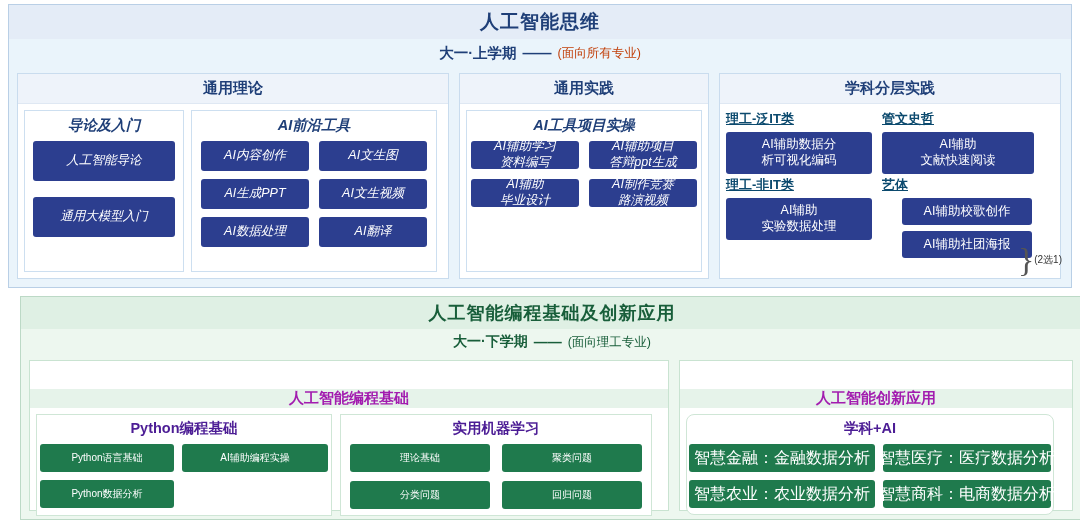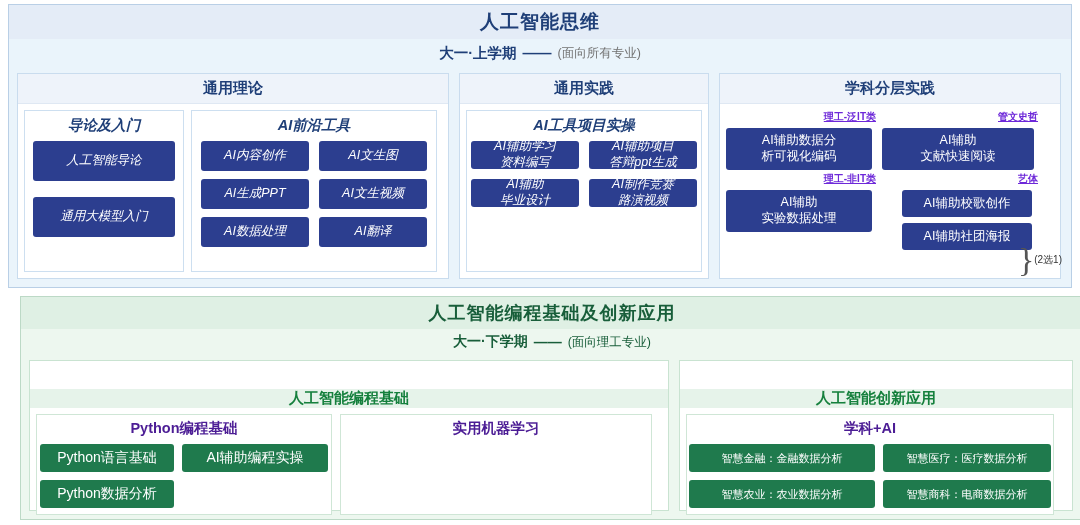--- a/index.html
+++ b/index.html
@@ -33,21 +33,21 @@
   }
   .blue-sub {
     height: 28px;
     background: #eaf4fb;
     color: #1f3f78;
     display: flex; align-items: center; justify-content: center;
     font-size: 14.5px;
     font-weight: bold;
   }
   .blue-sub .dash { margin: 0 6px; font-weight: bold; }
-  .blue-sub .small { font-size: 12.5px; font-weight: normal; color: #737373; }
+  .blue-sub .small { font-size: 12.5px; font-weight: normal; color: #c2410c; }
 
   .blue-body {
     position: absolute;
     left: 0; top: 62px; right: 0; bottom: 0;
     background: #eaf4fb;
     padding: 6px 8px 8px 8px;
     display: flex;
     gap: 10px;
   }
   .col {
@@ -135,25 +135,25 @@
     flex: 1;
     display: flex;
     padding: 4px 6px 6px 6px;
     gap: 6px;
     position: relative;
   }
   .disc-col { display: flex; flex-direction: column; }
   .disc-left { width: 150px; }
   .disc-right { width: 156px; }
   .disc-label {
-    color: #6d28d9;
-    font-weight: bold;
-    font-size: 10px;
+    color: #0c4a6e;
+    font-weight: bold;
+    font-size: 13px;
     text-decoration: underline;
-    text-align: right;
+    text-align: left;
     margin: 2px 0 4px 0;
     white-space: nowrap;
   }
   .disc-left .chip { width: 146px; height: 42px; }
   .disc-right .chip.wide { width: 152px; height: 42px; }
   .disc-right .chip.narrow { width: 130px; height: 27px; }
   .disc-right .pair { display: flex; flex-direction: column; gap: 6px; padding-left: 20px; }
   .brace {
     position: absolute;
     right: -2px; bottom: 6px;
@@ -208,21 +208,21 @@
     background: #ffffff;
     border: 1px solid #c9e3d1;
     display: flex;
     flex-direction: column;
   }
   .gcol-basics { width: 640px; }
   .gcol-apps { width: 394px; }
   .gcol-head {
     height: 28px;
     background: #e6f3ea;
-    color: #15803d;
+    color: #a21caf;
     font-weight: bold;
     font-size: 15px;
     display: flex; align-items: center; justify-content: center; margin-top: 28px;
   }
   .gcol-inner {
     flex: 1;
     display: flex;
     padding: 6px;
     gap: 8px;
   }
@@ -236,47 +236,47 @@
     color: #4c1d95;
     font-weight: bold;
     font-size: 14.5px;
     margin-bottom: 6px;
     white-space: nowrap;
   }
   .gchip {
     background: #1f7a4d;
     color: #ffffff;
     border-radius: 3px;
-    font-size: 14px;
+    font-size: 10px;
     display: flex; align-items: center; justify-content: center;
     text-align: center;
     white-space: nowrap;
     padding: 3px 6px;
   }
   .gsub-python { width: 296px; }
   .py-grid {
     display: grid;
     grid-template-columns: 134px 146px;
     gap: 8px 8px;
   }
   .py-grid .gchip { height: 28px; }
   .gsub-ml { width: 312px; }
   .ml-grid {
     display: grid;
     grid-template-columns: 140px 140px;
     gap: 9px 12px;
   }
   .ml-grid .gchip { height: 28px; }
-  .gsub-ai { width: 368px; }
+  .gsub-ai { width: 368px; border-radius: 8px; }
   .ai-grid {
     display: grid;
     grid-template-columns: 186px 168px;
     gap: 8px 8px;
   }
-  .ai-grid .gchip { height: 28px; font-size: 11px; }
+  .ai-grid .gchip { height: 28px; font-size: 16px; }
 </style>
 </head>
 <body>
 
 <div id="page">
 
   <div class="block-blue">
     <div class="blue-title">人工智能思维</div>
     <div class="blue-sub">
       <span>大一·上学期</span>
@@ -383,20 +383,26 @@
             <div class="gsub-title">Python编程基础</div>
             <div class="py-grid">
               <div class="gchip">Python语言基础</div>
               <div class="gchip">AI辅助编程实操</div>
               <div class="gchip">Python数据分析</div>
             </div>
           </div>
 
           <div class="gsub gsub-ml">
             <div class="gsub-title">实用机器学习</div>
+            <div class="ml-grid">
+              <div class="gchip">理论基础</div>
+              <div class="gchip">聚类问题</div>
+              <div class="gchip">分类问题</div>
+              <div class="gchip">回归问题</div>
+            </div>
           </div>
 
         </div>
       </div>
 
       <div class="gcol gcol-apps">
         <div class="gcol-head">人工智能创新应用</div>
         <div class="gcol-inner">
           <div class="gsub gsub-ai">
             <div class="gsub-title">学科+AI</div>

